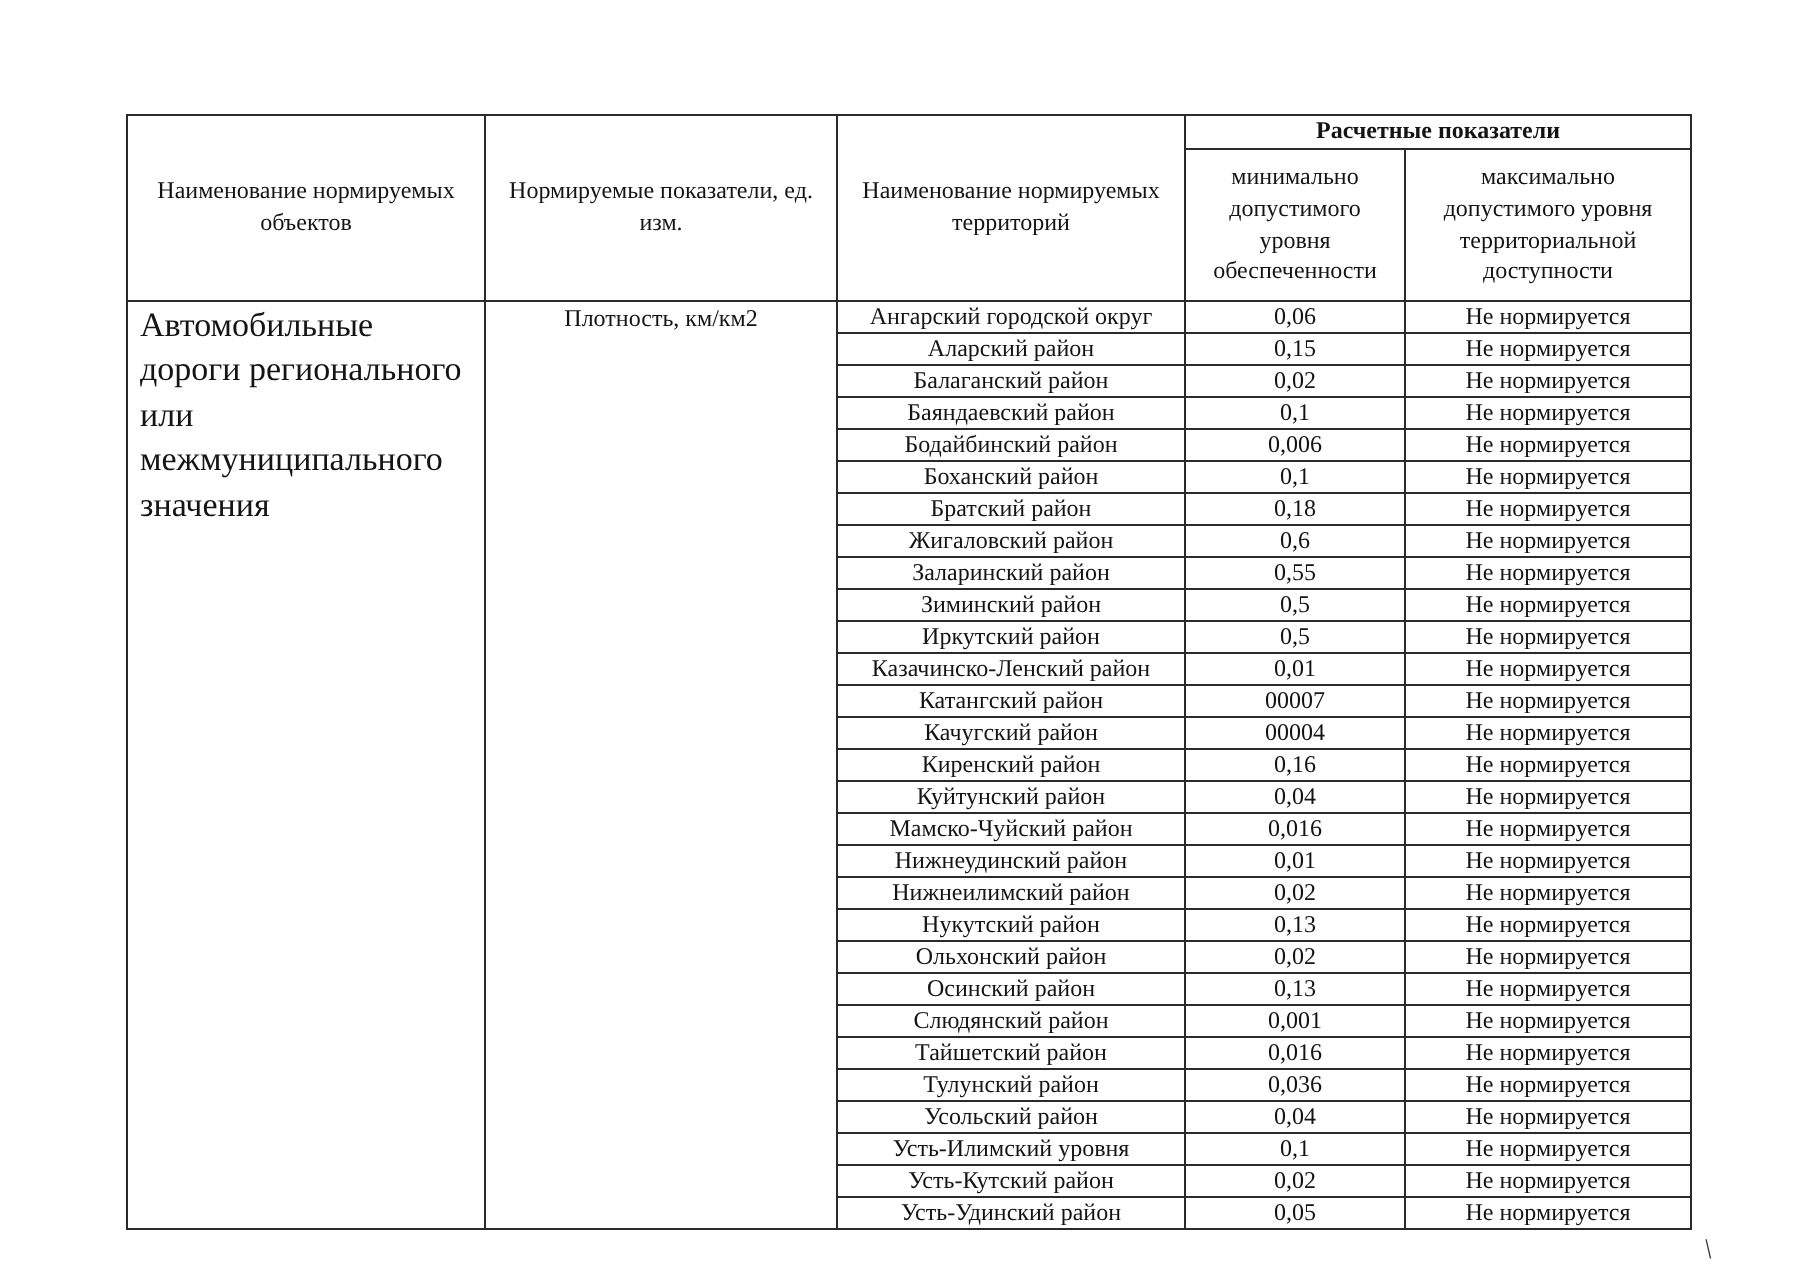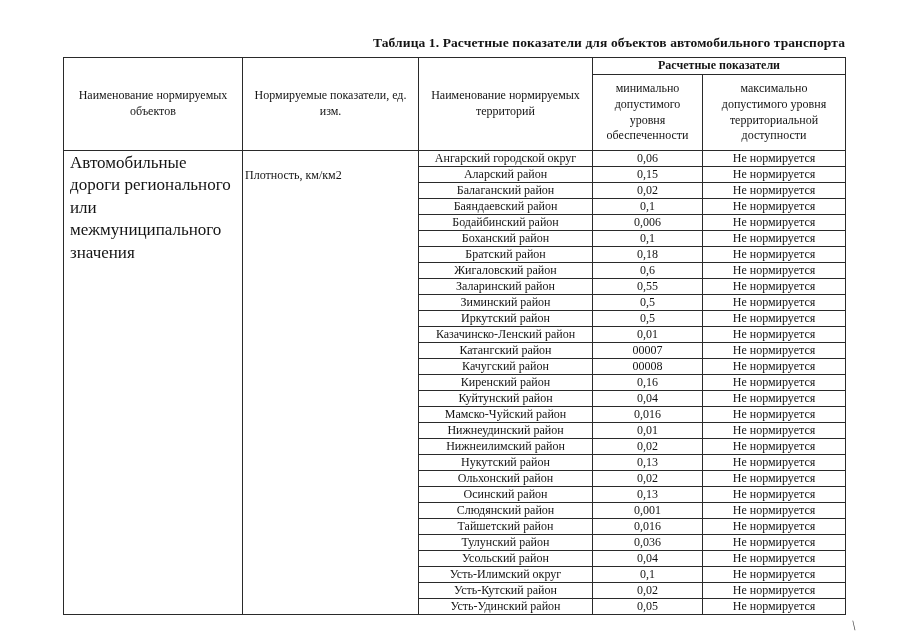--- a/index.html
+++ b/index.html
@@ -53,39 +53,38 @@
   }
   td.obj-cell {
     vertical-align: top;
     text-align: left;
     padding: 1px 8px 0 6px;
     font-size: 17px;
     line-height: 1.32;
   }
   td.ind-cell {
     vertical-align: top;
-    text-align: left;
-    padding-top: 17px;
+    text-align: center;
+    padding-top: 1px;
     font-size: 12px;
     line-height: 1.32;
   }
   .stray-mark {
     position: absolute;
     left: 852px; top: 618px;
     font-size: 14px;
     color: #3a3a3a;
     transform: rotate(6deg);
   }
 </style>
 </head>
 <body>
 
 <div class="page">
 
-  <div class="doc-title">Таблица 1. Расчетные показатели для объектов автомобильного транспорта</div>
 
   <table class="tbl">
     <colgroup>
       <col style="width:179px">
       <col style="width:176px">
       <col style="width:174px">
       <col style="width:110px">
       <col style="width:143px">
     </colgroup>
     <thead>
@@ -163,21 +162,21 @@
           <td>0,01</td>
           <td>Не нормируется</td>
         </tr>
         <tr>
           <td>Катангский район</td>
           <td>00007</td>
           <td>Не нормируется</td>
         </tr>
         <tr>
           <td>Качугский район</td>
-          <td>00008</td>
+          <td>00004</td>
           <td>Не нормируется</td>
         </tr>
         <tr>
           <td>Киренский район</td>
           <td>0,16</td>
           <td>Не нормируется</td>
         </tr>
         <tr>
           <td>Куйтунский район</td>
           <td>0,04</td>
@@ -227,21 +226,21 @@
           <td>Тулунский район</td>
           <td>0,036</td>
           <td>Не нормируется</td>
         </tr>
         <tr>
           <td>Усольский район</td>
           <td>0,04</td>
           <td>Не нормируется</td>
         </tr>
         <tr>
-          <td>Усть-Илимский округ</td>
+          <td>Усть-Илимский уровня</td>
           <td>0,1</td>
           <td>Не нормируется</td>
         </tr>
         <tr>
           <td>Усть-Кутский район</td>
           <td>0,02</td>
           <td>Не нормируется</td>
         </tr>
         <tr>
           <td>Усть-Удинский район</td>

